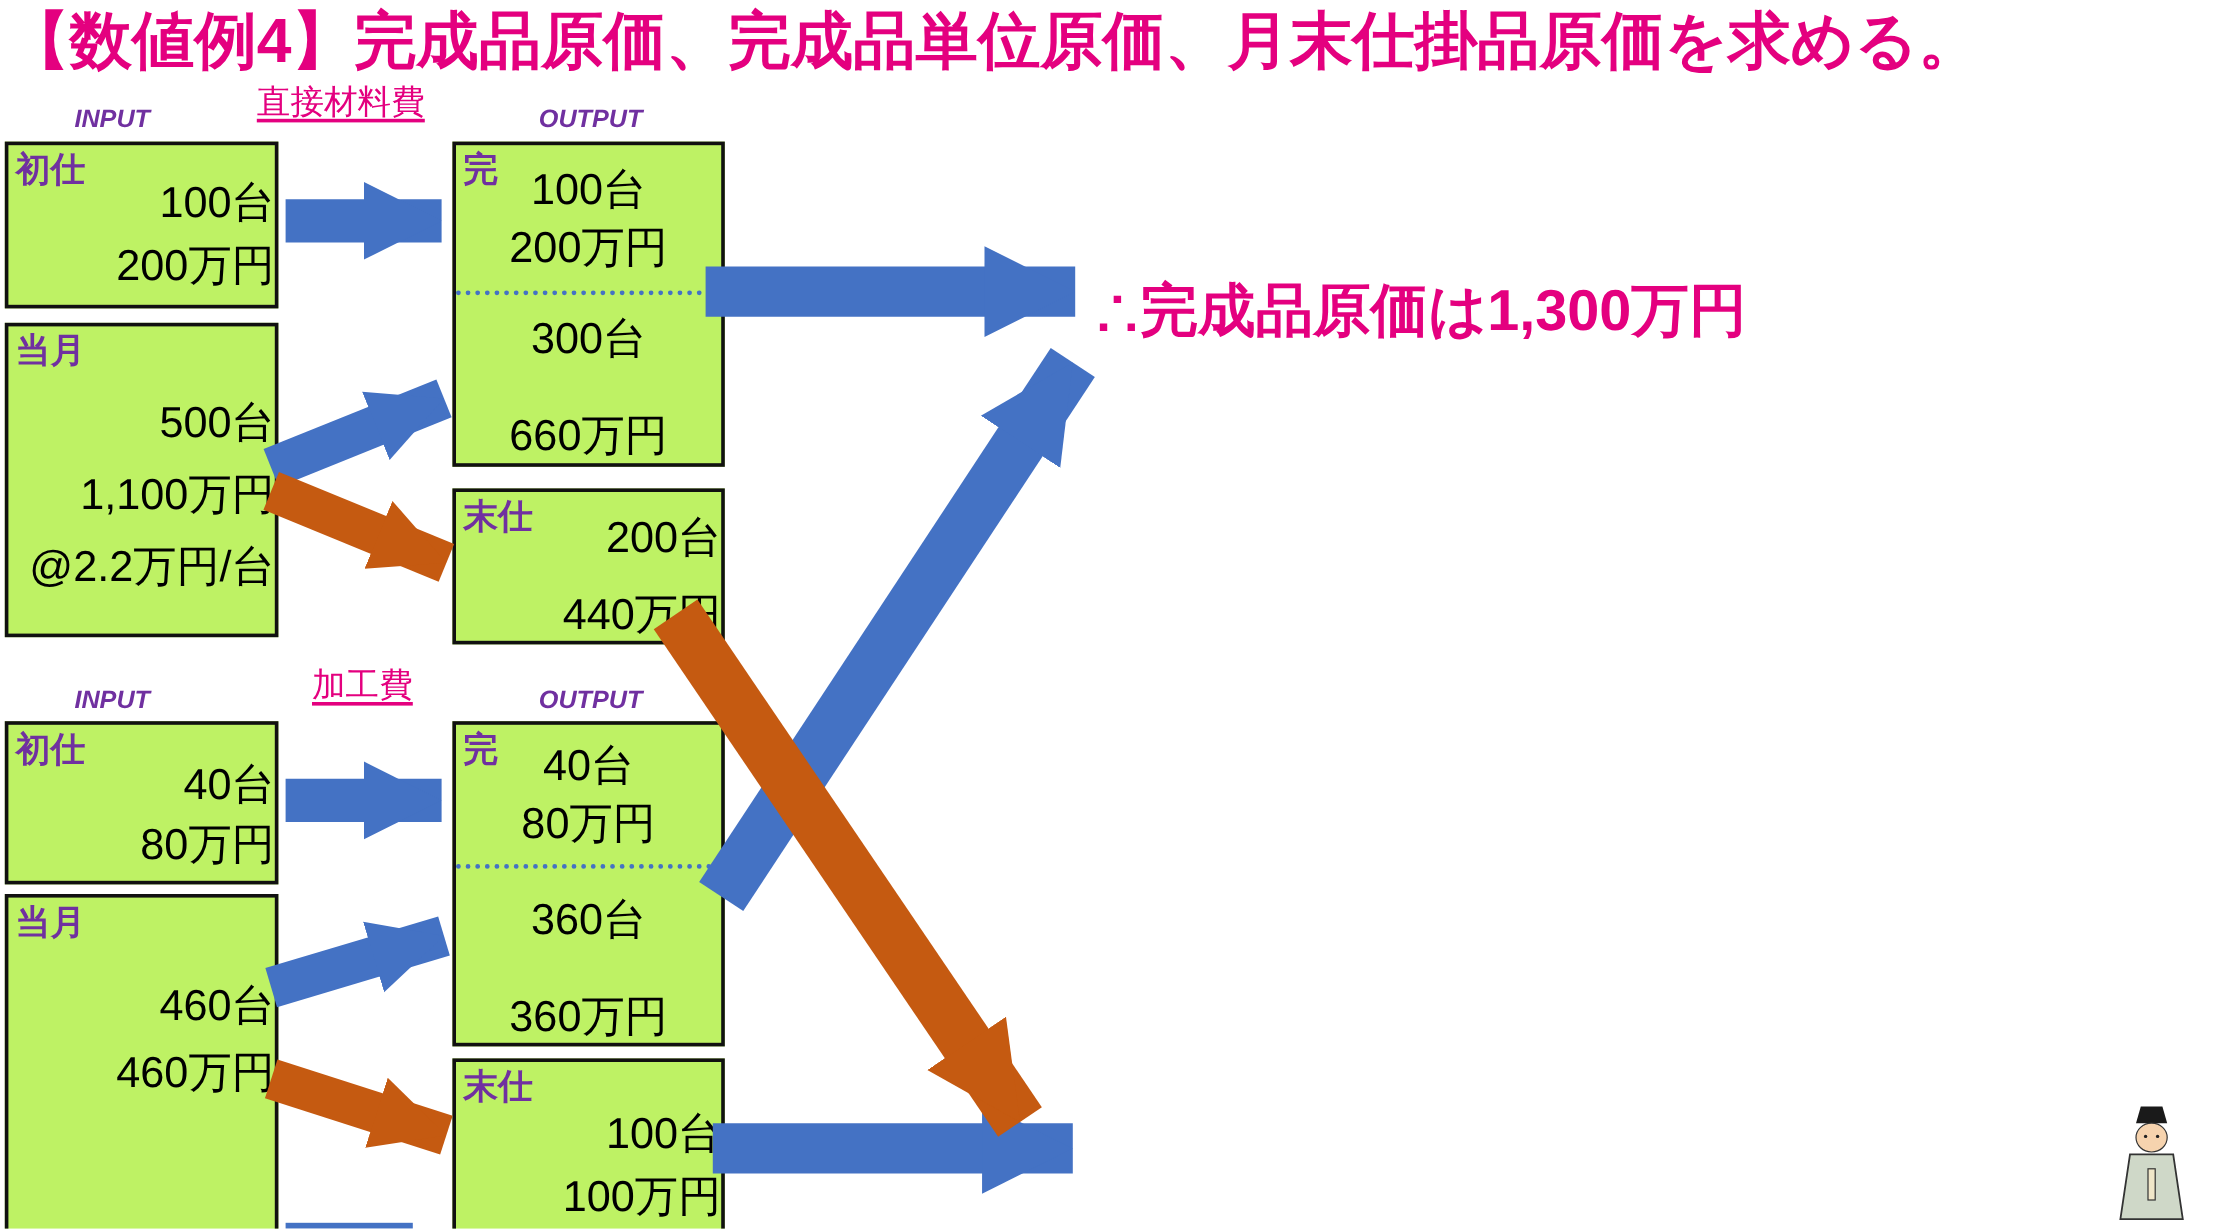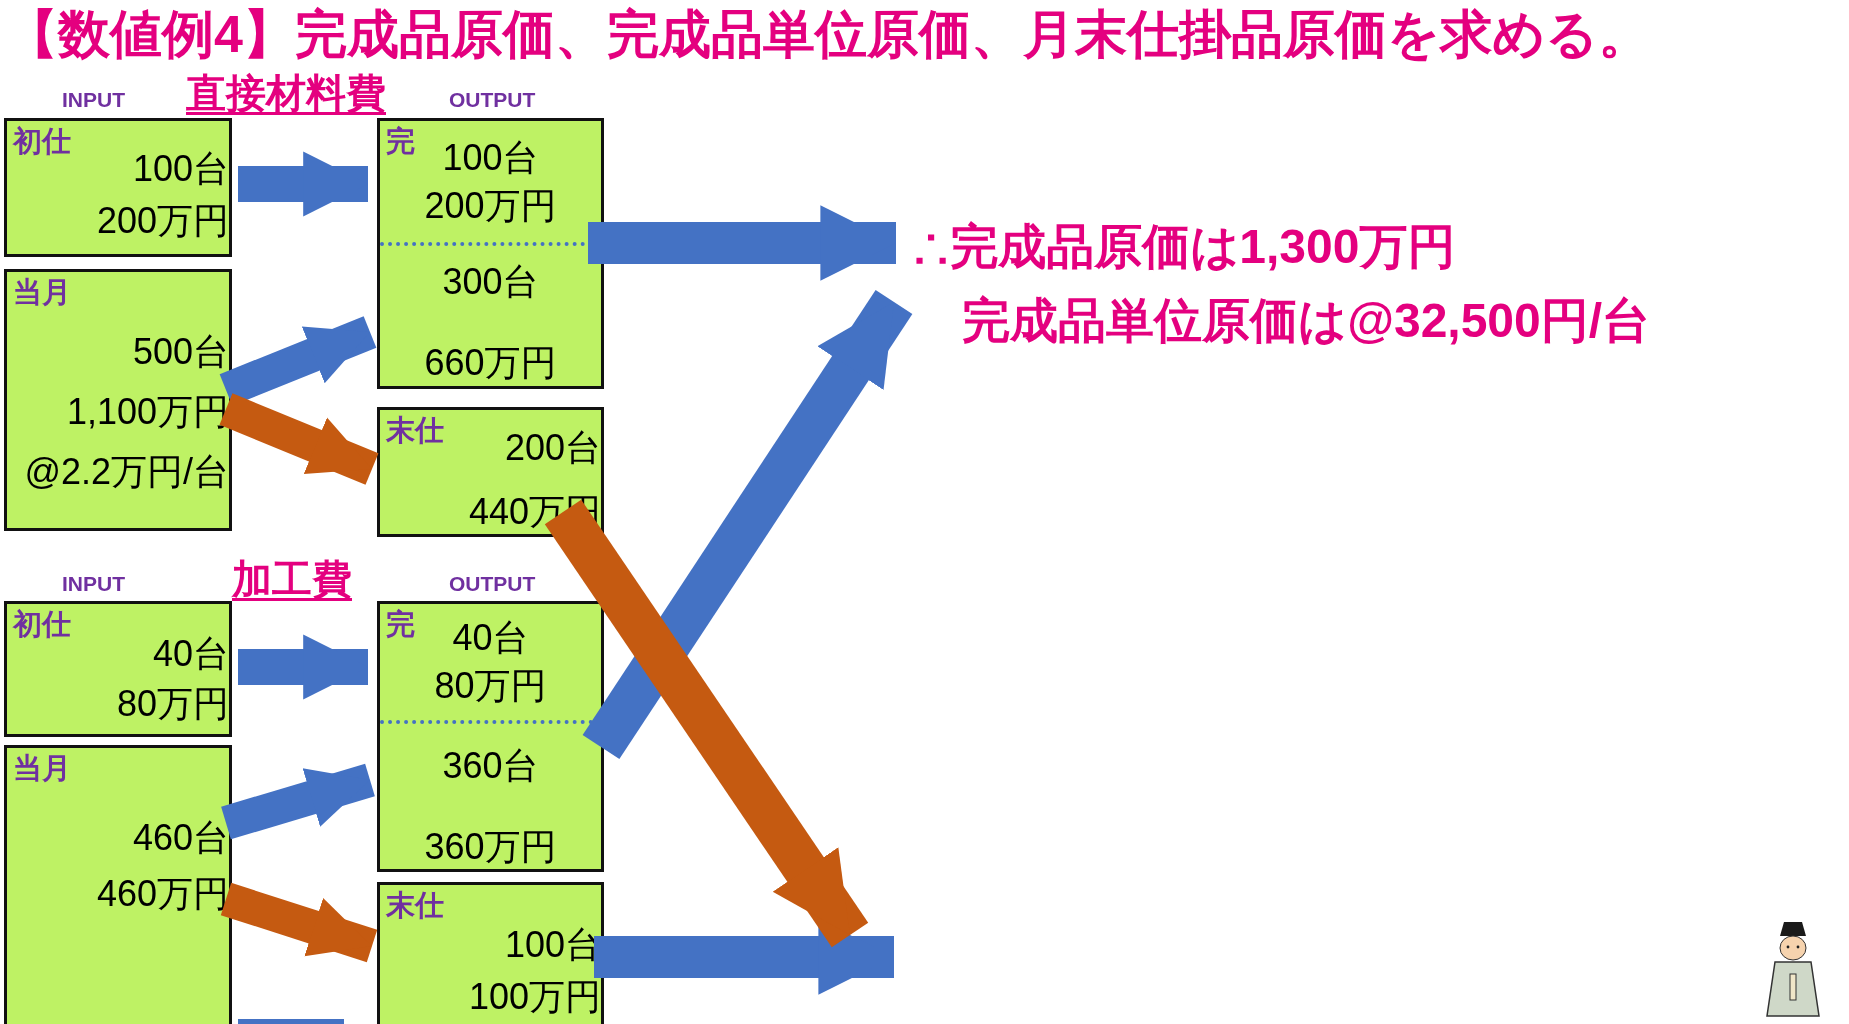--- a/index.html
+++ b/index.html
@@ -6,26 +6,26 @@
   html,body { background:#ffffff; }
   .canvas {
     position:relative; width:1849px; height:1024px; overflow:hidden;
     background:#ffffff; font-family:"Liberation Sans", sans-serif;
   }
   .title {
     position:absolute; left:6px; top:0; font-size:52px; font-weight:700;
     color:#e4007f; white-space:nowrap; z-index:3;
   }
   .io-label {
-    position:absolute; font-size:21px; font-weight:700; color:#7030a0; z-index:3;
+    position:absolute; font-size:21px; font-weight:700; color:#7030a0; z-index:3;font-style:italic;
   }
   .cost-label {
-    position:absolute; font-size:40px; font-weight:700; color:#e4007f;
+    position:absolute; font-size:28px; font-weight:400; color:#e4007f;
     text-decoration:underline; text-decoration-thickness:3px; text-underline-offset:5px;
-    white-space:nowrap; z-index:3;
+    white-space:nowrap; z-index:3;margin-left:28px;
   }
   .box {
     position:absolute; background:#bef264; border:3px solid #111111; z-index:1;
   }
   .tag {
     position:absolute; top:1px; left:6px; font-size:29px; font-weight:700;
     color:#7030a0; z-index:2;
   }
   .lines {
     position:relative; display:flex; flex-direction:column; align-items:flex-end;
@@ -154,22 +154,21 @@
     <line x1="238" y1="667" x2="368" y2="667" stroke-width="36" marker-end="url(#mh-blue)" stroke="#4472c4"></line>
     <line x1="226" y1="823" x2="370" y2="780" stroke-width="34" marker-end="url(#mh-blue)" stroke="#4472c4"></line>
     <line x1="601" y1="747" x2="894" y2="302" stroke-width="44" marker-end="url(#mh-blue)" stroke="#4472c4"></line>
     <line x1="594" y1="957" x2="894" y2="957" stroke-width="42" marker-end="url(#mh-blue)" stroke="#4472c4"></line>
 
     <line x1="226" y1="409" x2="372" y2="469" stroke-width="34" marker-end="url(#mh-orange)" stroke="#c55a11"></line>
     <line x1="226" y1="899" x2="372" y2="946" stroke-width="34" marker-end="url(#mh-orange)" stroke="#c55a11"></line>
     <line x1="563" y1="512" x2="850" y2="935" stroke-width="44" marker-end="url(#mh-orange)" stroke="#c55a11"></line>
   </svg>
 
-  <div class="conclusion" style="left:912px;top:215px">∴完成品原価は1,300万円</div>
-  <div class="conclusion" style="left:962px;top:289px">完成品単位原価は@32,500円/台</div>
+  <div class="conclusion" style="left:912px;top:227px">∴完成品原価は1,300万円</div>
 
   <div class="bottom-strip"></div>
 
   <svg class="mascot" viewBox="0 0 66 100">
     <path d="M24 2 h18 l4 14 h-26 z" fill="#1a1a1a"></path>
     <ellipse cx="33" cy="28" rx="13" ry="12" fill="#f6d3ae" stroke="#333" stroke-width="1"></ellipse>
     <circle cx="28" cy="27" r="1.4" fill="#222"></circle>
     <circle cx="38" cy="27" r="1.4" fill="#222"></circle>
     <path d="M15 42 L51 42 L59 96 L7 96 Z" fill="#cfd8c8" stroke="#333" stroke-width="1.5"></path>
     <rect x="30" y="54" width="6" height="26" fill="#f0e6c8" stroke="#333" stroke-width="1"></rect>

